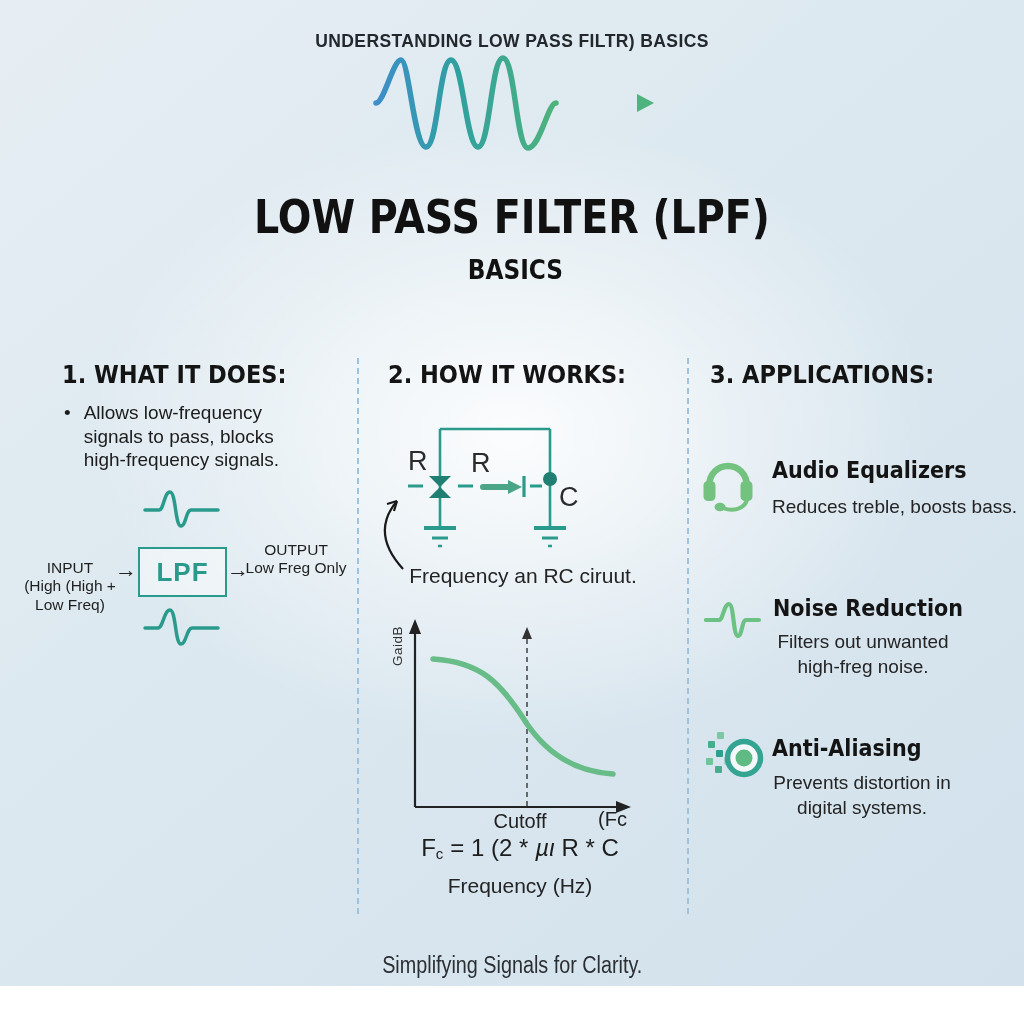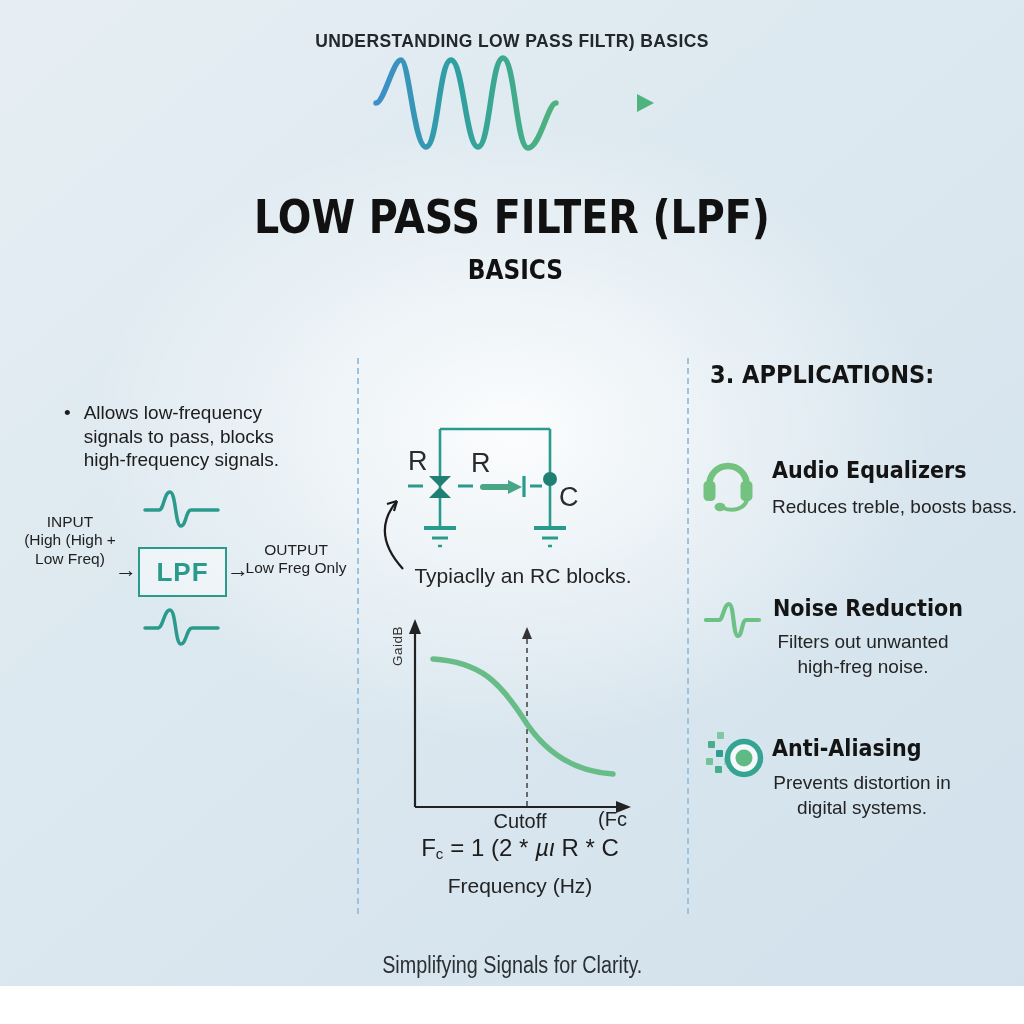--- a/index.html
+++ b/index.html
@@ -61,31 +61,34 @@
   <div class="abs main-title">
     <span class="condC">LOW PASS FILTER (LPF)</span>
   </div>
   <div class="abs sub-title">
     <span class="condC">BASICS</span>
   </div>
 
   <div class="abs divider" style="left:357px;top:358px;height:556px;"></div>
   <div class="abs divider" style="left:687px;top:358px;height:556px;"></div>
 
+  <div class="abs sec-header" style="left:62px;top:360px;">
+    <span class="cond">1. WHAT IT DOES:</span>
+  </div>
 
   <div class="abs bullet-wrap" style="left:64px;top:401px;width:226px;">
     <span class="bullet-dot">•</span>
     <span>Allows low-frequency signals to pass, blocks high-frequency signals.</span>
   </div>
 
   <svg class="abs" style="left:142px;top:486px;" width="80" height="46" viewBox="0 0 80 46">
     <path d="M3,24 H17 C22,24 22,6 28,6 C34,6 33,40 39,40 C44,40 44,24 49,24 H76" stroke="#2a9a8c" stroke-width="3.5" stroke-linecap="round" fill="none"></path>
   </svg>
 
-  <div class="abs io-block" style="left:14px;top:513px;width:112px;">
+  <div class="abs io-block" style="left:14px;top:559px;width:112px;">
     <div class="io-title">INPUT</div>
     <div>(High (High +</div>
     <div>Low Freq)</div>
   </div>
 
   <span class="abs flow-arrow" style="left:115px;top:557px;">→</span>
 
   <div class="abs lpf-box" style="left:138px;top:547px;width:85px;height:46px;">
     <span>LPF</span>
   </div>
@@ -94,20 +97,23 @@
 
   <div class="abs io-block" style="left:242px;top:541px;width:108px;white-space:nowrap;">
     <div class="io-title">OUTPUT</div>
     <div>Low Freg Only</div>
   </div>
 
   <svg class="abs" style="left:142px;top:602px;" width="80" height="48" viewBox="0 0 80 48">
     <path d="M3,26 H16 C21,26 22,8 28,8 C34,8 33,42 39,42 C44,42 45,26 50,26 H76" stroke="#2a9a8c" stroke-width="3.5" stroke-linecap="round" fill="none"></path>
   </svg>
 
+  <div class="abs sec-header" style="left:388px;top:360px;">
+    <span class="cond">2. HOW IT WORKS:</span>
+  </div>
 
   <svg class="abs" style="left:370px;top:417px;" width="310" height="160" viewBox="0 0 310 160">
 
     <path d="M70,12 H180 M70,12 V111 M180,12 V111" stroke="#2a9a8c" stroke-width="2.6" fill="none"></path>
 
     <polygon points="59,59 81,59 70,70" fill="#1f7f72"></polygon>
     <polygon points="59,81 81,81 70,70" fill="#1f7f72"></polygon>
 
     <path d="M38,69 H53" stroke="#2a9a8c" stroke-width="3"></path>
     <path d="M88,69 H103" stroke="#2a9a8c" stroke-width="3"></path>
@@ -124,21 +130,21 @@
     <path d="M172,121 H188" stroke="#2a9a8c" stroke-width="3"></path>
     <path d="M178,129 H182" stroke="#2a9a8c" stroke-width="2.5"></path>
 
     <path d="M33,152 Q0,116 27,84" stroke="#1a1a1a" stroke-width="2.2" fill="none"></path>
     <path d="M27,84 L17,87 M27,84 L24,94" stroke="#1a1a1a" stroke-width="2.2" fill="none"></path>
   </svg>
   <span class="abs circ-label" style="left:408px;top:446px;">R</span>
   <span class="abs circ-label" style="left:471px;top:448px;">R</span>
   <span class="abs circ-label" style="left:559px;top:482px;">C</span>
 
-  <div class="abs caption" style="left:378px;top:564px;width:290px;">Typiaclly an RC blocks.</div>
+  <div class="abs caption" style="left:378px;top:564px;width:290px;">Frequency an RC ciruut.</div>
 
   <svg class="abs" style="left:390px;top:607px;" width="256" height="206" viewBox="0 0 256 206">
     <path d="M25,200 V24" stroke="#222" stroke-width="2.2"></path>
     <polygon points="25,12 19,27 31,27" fill="#222"></polygon>
     <path d="M25,200 H230" stroke="#222" stroke-width="2.2"></path>
     <polygon points="241,200 226,194 226,206" fill="#222"></polygon>
     <path d="M137,32 V200" stroke="#4a4a4a" stroke-width="1.6" stroke-dasharray="5 4"></path>
     <polygon points="137,20 132,32 142,32" fill="#333"></polygon>
     <path d="M43,52 C90,55 110,74 137,117 C161,152 191,165 223,167" stroke="#68bc88" stroke-width="5.5" stroke-linecap="round" fill="none"></path>
   </svg>

